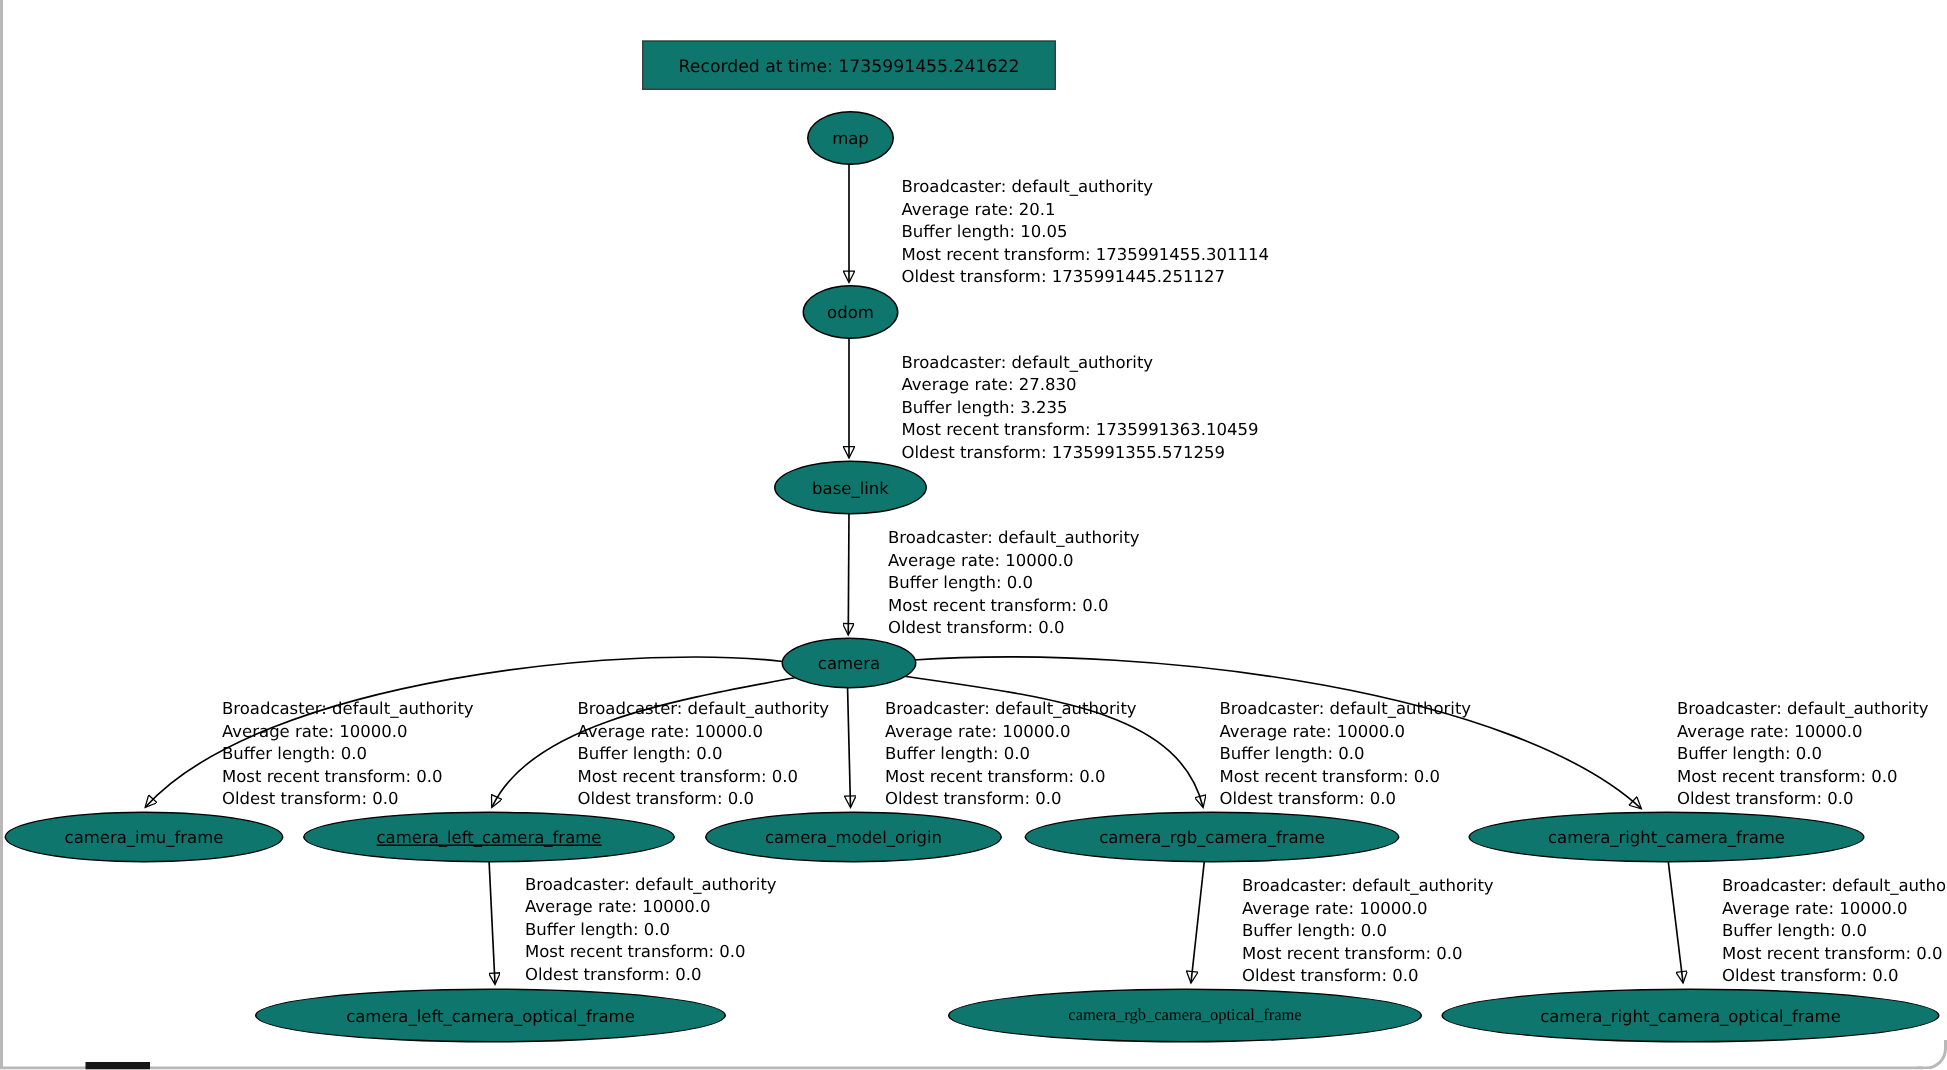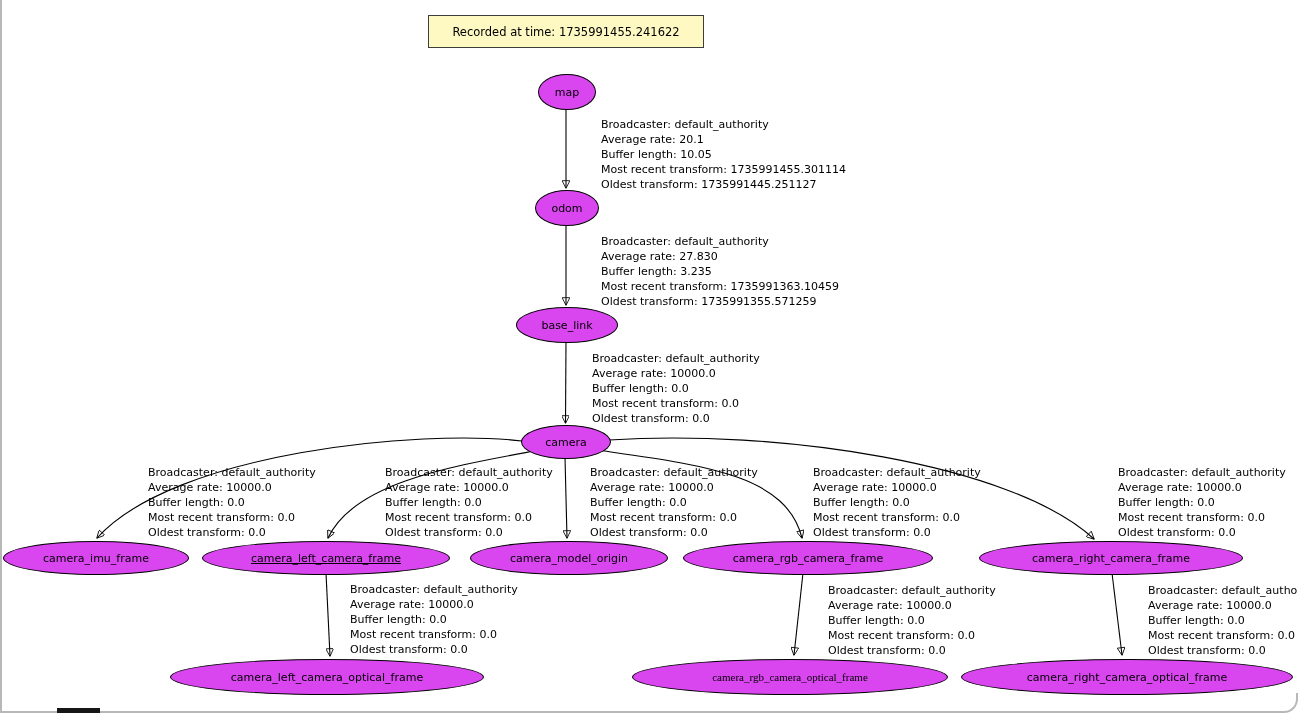--- a/index.html
+++ b/index.html
@@ -9,30 +9,30 @@
     font-family: "DejaVu Sans", "Liberation Sans", sans-serif;
     color: #000;
     overflow: hidden;
     position: relative;
   }
   .canvas { position: absolute; inset: 0; }
   svg.edges { position: absolute; left: 0; top: 0; width: 1298px; height: 713px; }
   svg.edges path { fill: none; stroke: #000; stroke-width: 1.1; }
 
   .title-box {
-    position: absolute; left: 428px; top: 15px; width: 274px; height: 31px;
-    border: 1px solid #3d3d3d; background: #fef9c3;
+    position: absolute; left: 428px; top: 27px; width: 274px; height: 31px;
+    border: 1px solid #3d3d3d; background: #0f766e;
     display: flex; align-items: center; justify-content: center;
     font-size: 11.5px;
   }
 
   .node {
     position: absolute;
     border: 1px solid #000; border-radius: 50%;
-    background: #d946ef;
+    background: #0f766e;
     display: flex; align-items: center; justify-content: center;
     font-size: 11px; white-space: nowrap;
   }
   .n-map      { left: 538px; top: 74px;  width: 56px;  height: 34px; }
   .n-odom     { left: 535px; top: 190px; width: 62px;  height: 34px; }
   .n-base     { left: 516px; top: 307px; width: 100px; height: 34px; }
   .n-camera   { left: 521px; top: 425px; width: 88px;  height: 32px; }
   .n-imu      { left: 3px;   top: 541px; width: 184px; height: 32px; }
   .n-left     { left: 202px; top: 541px; width: 246px; height: 32px; text-decoration: underline; }
   .n-model    { left: 470px; top: 541px; width: 196px; height: 32px; }

